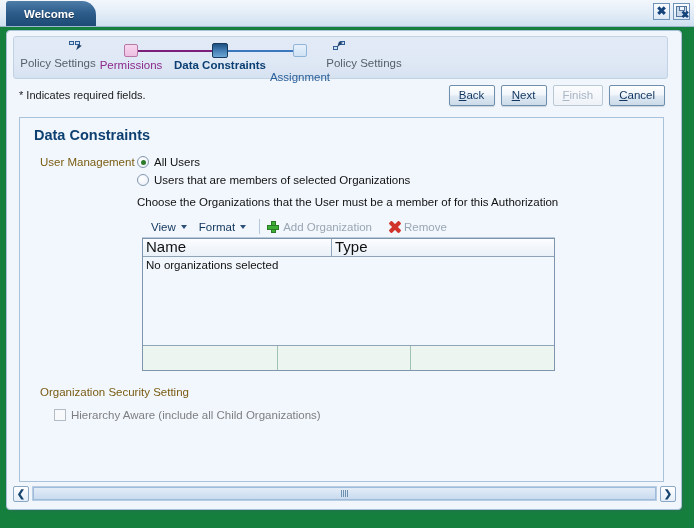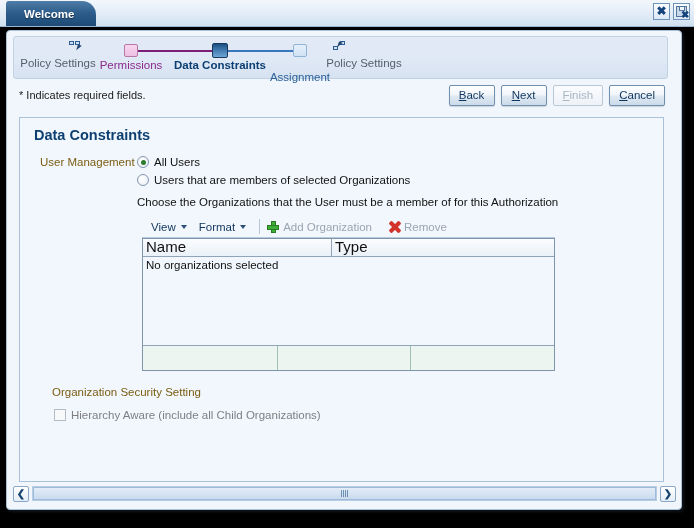--- a/index.html
+++ b/index.html
@@ -9,21 +9,21 @@
     width: 694px; height: 528px;
     background: #ffffff;
     font-family: "Liberation Sans", sans-serif;
     font-size: 11px;
     color: #000000;
     overflow: hidden;
   }
   .app {
     position: relative;
     width: 694px; height: 528px;
-    background: #000000;
+    background: #15803d;
     box-sizing: border-box;
   }
 
   
   .tabbar {
     position: absolute;
     left: 0; top: 0;
     width: 694px; height: 27px;
     background: linear-gradient(to bottom, #f3f7fc 0%, #e2ecf7 55%, #cfe0f0 100%);
     border-bottom: 1px solid #9cb6d0;
@@ -445,21 +445,21 @@
     height: 100%;
   }
   .tf-cell + .tf-cell { border-left: 1px solid #9fc0b4; }
   .tf1 { width: 134px; }
   .tf2 { width: 133px; }
   .tf3 { flex: 1; }
 
   
   .oss-label {
     position: absolute;
-    left: 32px; top: 268px;
+    left: 20px; top: 268px;
     font-size: 11.5px;
     color: #7a5c12;
   }
   .chk-line {
     position: absolute;
     left: 34px; top: 291px;
     display: flex; align-items: center;
     cursor: default;
     justify-content: center;
   }

